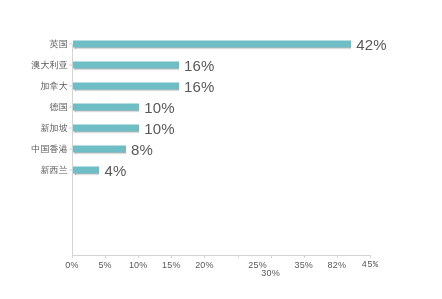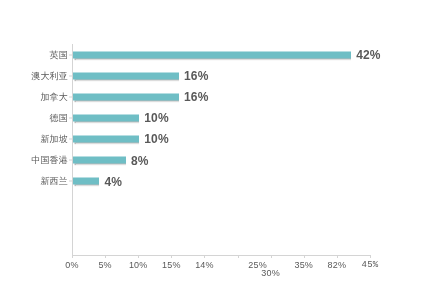--- a/index.html
+++ b/index.html
@@ -34,21 +34,21 @@
     top: 255px;
     width: 298px;
     height: 1px;
     background: #d4d4d4;
   }
 
   
   .rows {
     position: absolute;
     left: 0;
-    top: 44px;
+    top: 33px;
     width: 442px;
     height: 211px;
   }
   .row {
     position: relative;
     height: 21.1px;
   }
   .cat-label {
     position: absolute;
     right: 374px;  
@@ -76,26 +76,25 @@
     height: 9px;
     display: flex;
     align-items: center;
   }
   .bar {
     height: 7px;
     background: #6fbec5;
     box-shadow: 0 2px 1px -0.5px rgba(0,0,0,0.28);
   }
   .bar-value {
-    font-size: 12px;
+    font-size: 15px;
     color: #595959;
     margin-left: 5px;
     white-space: nowrap;
     letter-spacing: 0.2px;
-    font-weight: bold;
   }
 
   
   .x-ticks {
     position: absolute;
     left: 72px;
     top: 255px;
     width: 298px;
     height: 24px;
   }
@@ -186,21 +185,21 @@
   <div class="x-ticks">
       <div class="x-tick" style="left: 0px;"></div>
       <div class="x-tick-label" style="left: 0px;">0%</div>
       <div class="x-tick" style="left: 33.1111px;"></div>
       <div class="x-tick-label" style="left: 33.1111px;">5%</div>
       <div class="x-tick" style="left: 66.2222px;"></div>
       <div class="x-tick-label" style="left: 66.2222px;">10%</div>
       <div class="x-tick" style="left: 99.3333px;"></div>
       <div class="x-tick-label" style="left: 99.3333px;">15%</div>
       <div class="x-tick" style="left: 132.444px;"></div>
-      <div class="x-tick-label" style="left: 132.444px;">14%</div>
+      <div class="x-tick-label" style="left: 132.444px;">20%</div>
       <div class="x-tick" style="left: 165.556px;"></div>
       <div class="x-tick-label" style="left: 165.556px; margin-left: 20px;">25%</div>
       <div class="x-tick" style="left: 198.667px;"></div>
       <div class="x-tick-label" style="left: 198.667px; margin-top: 8px;">30%</div>
       <div class="x-tick" style="left: 231.778px;"></div>
       <div class="x-tick-label" style="left: 231.778px;">35%</div>
       <div class="x-tick" style="left: 264.889px;"></div>
       <div class="x-tick-label" style="left: 264.889px;">82%</div>
       <div class="x-tick" style="left: 298px;"></div>
       <div class="x-tick-label" style="left: 298px; font-family: Liberation Mono, monospace;">45%</div>

